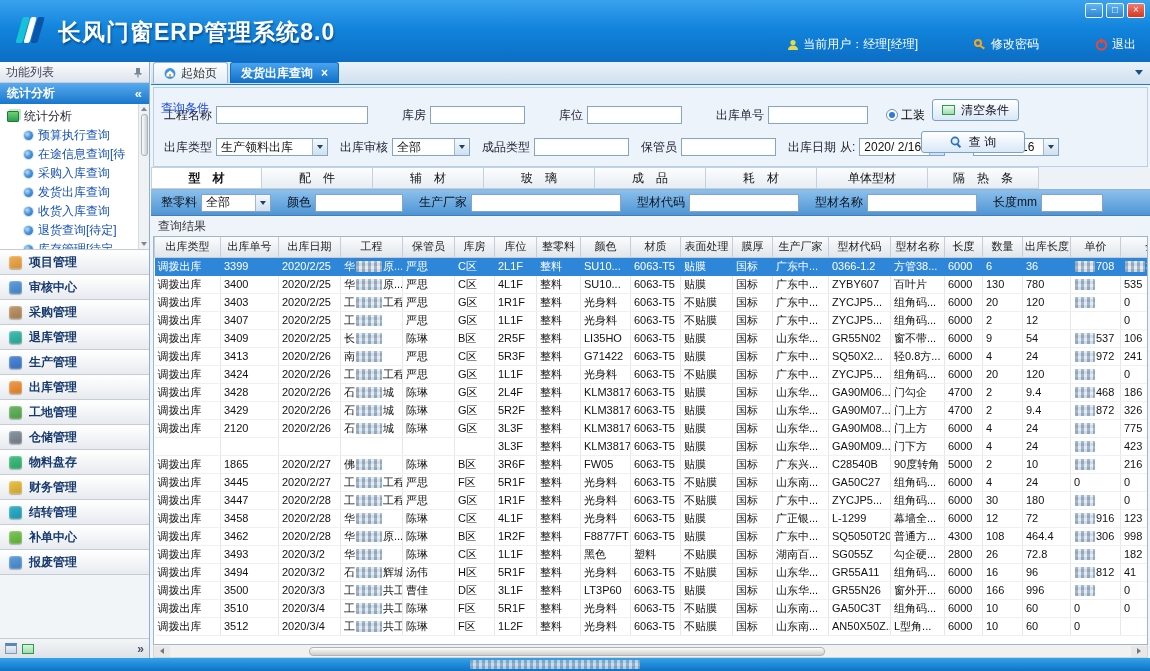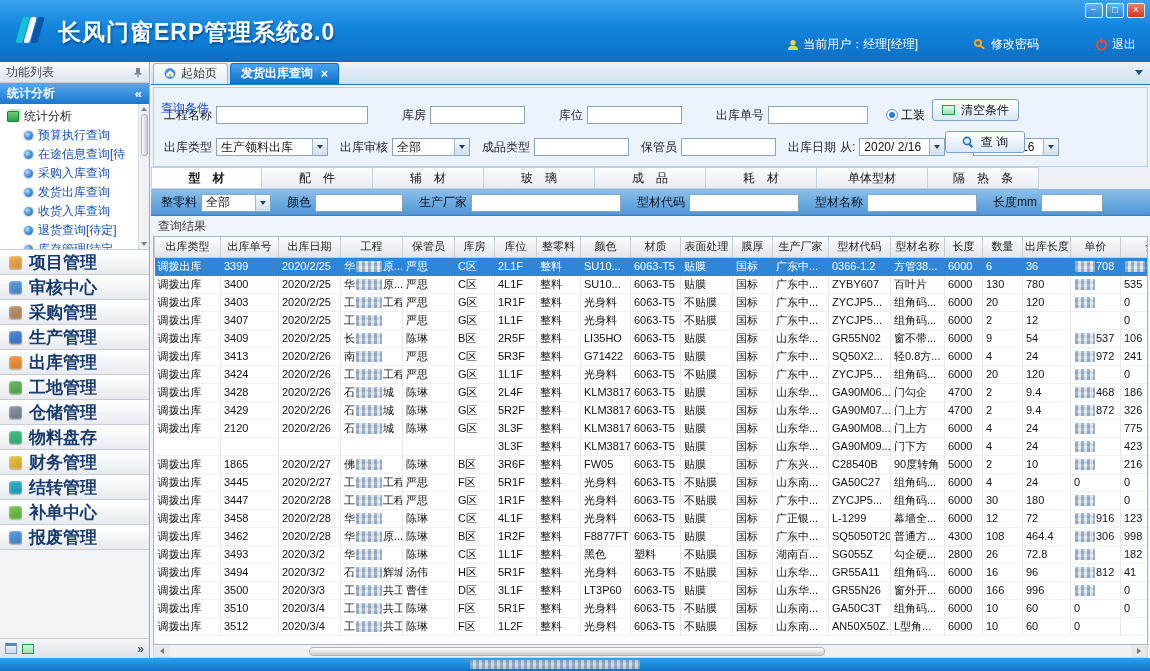--- a/index.html
+++ b/index.html
@@ -40,31 +40,31 @@
     box-shadow:2px -2px 0 0 #bfe8c6;}
   .tree-sb{position:absolute;right:0;top:0;width:11px;height:100%;background:#f0f1f3;border-left:1px solid #d7dadf;
     display:flex;flex-direction:column;align-items:center;}
   .sb-arrow{width:0;height:0;margin:3px 0;}
   .sb-up{border-left:3px solid transparent;border-right:3px solid transparent;border-bottom:4px solid #7b8894;}
   .sb-dn{border-left:3px solid transparent;border-right:3px solid transparent;border-top:4px solid #7b8894;margin-top:auto;margin-bottom:3px;}
   .sb-thumb{width:7px;height:42px;background:linear-gradient(90deg,#fdfdfd,#c9ced4);border:1px solid #aab2bb;border-radius:3px;}
   .accordion{display:flex;flex-direction:column;}
   .acc-item{height:25px;flex:0 0 25px;display:flex;align-items:center;gap:7px;padding:0 9px;
     background:linear-gradient(#ffffff,#e7eaef);border-top:1px solid #fdfdfd;border-bottom:1px solid #c8cdd5;
-    color:#173a6e;font-weight:bold;font-size:17px;}
+    color:#173a6e;font-weight:bold;font-size:12px;}
   .acc-icon{width:13px;height:13px;border-radius:3px;flex:0 0 13px;box-shadow:inset 0 0 2px rgba(255,255,255,.7),0 1px 1px rgba(0,0,0,.25);}
   .side-bottom{margin-top:auto;height:20px;flex:0 0 20px;background:linear-gradient(#f3f5f7,#dde2e8);
     border-top:1px solid #c8cdd5;display:flex;align-items:center;gap:5px;padding:0 5px;color:#556;}
   .sb-ic1{width:12px;height:11px;border:1px solid #8899aa;background:linear-gradient(#e8f0f8,#c8d8e8);border-top:3px solid #5b87b4;}
   .sb-ic2{width:12px;height:10px;border:1px solid #2f9a4a;background:linear-gradient(#d9f4e0,#9fdcae);}
   .sb-more{margin-left:auto;font-weight:bold;color:#456;}
 
   
   .main{position:absolute;left:151px;top:62px;right:0;bottom:13px;display:flex;flex-direction:column;background:#eef4fa;}
-  .tabbar{height:23px;flex:0 0 23px;background:linear-gradient(#eaf2fa,#cfe0ef);display:flex;align-items:center;
+  .tabbar{height:23px;flex:0 0 23px;background:linear-gradient(#eaf2fa,#cfe0ef);display:flex;align-items:flex-start;
     padding-left:2px;border-bottom:1px solid #1f7bce;position:relative;}
   .tab{height:21px;display:flex;align-items:center;gap:5px;padding:0 10px;margin-right:2px;
     border:1px solid #96b6d4;border-bottom:none;border-radius:3px 3px 0 0;
     background:linear-gradient(#fdfefe,#e3edf6);color:#333;}
   .tab.active{background:linear-gradient(#49a3ee,#0f6fc8);border-color:#0f6fc8;color:#fff;font-weight:bold;}
   .tab-close{margin-left:3px;font-weight:bold;font-size:12px;}
   .tab-arrow{position:absolute;right:7px;top:8px;width:0;height:0;border-left:4px solid transparent;border-right:4px solid transparent;border-top:5px solid #18527e;}
 
   .query-panel{margin:2px 2px 0 2px;height:80px;flex:0 0 80px;border:1px solid #b9cfe4;background:#edf3fa;position:relative;
     padding:15px 8px 0 10px;}
@@ -74,21 +74,21 @@
   .tb{border:1px solid #86a5c5;background:#fff;height:18px;font:12px "Liberation Sans","DejaVu Sans",sans-serif;padding:0 3px;outline:none;}
   .selbox{display:inline-flex;align-items:center;border:1px solid #86a5c5;background:#fff;height:18px;padding-left:4px;color:#111;}
   .sel-arrow{width:15px;align-self:stretch;margin-left:auto;background:linear-gradient(#f4f9fd,#cfe0ef);
     border-left:1px solid #9db9d4;display:flex;align-items:center;justify-content:center;}
   .sel-arrow::after{content:"";border-left:3.5px solid transparent;border-right:3.5px solid transparent;border-top:4px solid #23425f;}
   .radio{width:12px;height:12px;border:1px solid #6a92b8;border-radius:50%;background:#fff;display:inline-block;position:relative;margin-right:3px;vertical-align:-2px;}
   .radio.checked::after{content:"";position:absolute;left:2px;top:2px;width:6px;height:6px;border-radius:50%;background:#2a7ae0;}
   .btn{position:absolute;display:inline-flex;align-items:center;gap:6px;height:22px;padding:0 9px;
     border:1px solid #7aa2c8;border-radius:3px;background:linear-gradient(#ffffff,#d9e8f7);color:#112;}
   .btn-clear{right:128px;top:11px;}
-  .btn-search{right:122px;top:43px;width:80px;justify-content:center;}
+  .btn-search{right:122px;top:43px;width:104px;justify-content:center;}
   .ic-clear{width:13px;height:10px;border:1px solid #2f9a4a;background:linear-gradient(#eafaf0,#9fdcae);}
   .sp{display:inline-block;}
 
   .mat-tabs{height:23px;flex:0 0 23px;display:flex;background:#eef2f6;border-bottom:1px solid #8fb4d6;}
   .mat-tab{flex:0 0 111px;display:flex;align-items:center;justify-content:center;color:#111;
     border:1px solid #c3d2e0;border-left:none;background:linear-gradient(#fcfdfe,#e7edf3);}
   .mat-tab:first-child{border-left:1px solid #c3d2e0;}
   .mat-tab.active{background:#fff;font-weight:bold;}
 
   .sub-filter{height:26px;flex:0 0 26px;background:linear-gradient(#8cc0ec,#4f95d5);border-bottom:1px solid #3f7fba;
@@ -232,20 +232,24 @@
           <span class="acc-icon" style="background: linear-gradient(160deg, rgba(255, 255, 255, 0.133), rgba(0, 0, 0, 0.133)), rgb(242, 163, 60);"></span>
           <span>项目管理</span>
         </div>
         <div class="acc-item">
           <span class="acc-icon" style="background: linear-gradient(160deg, rgba(255, 255, 255, 0.133), rgba(0, 0, 0, 0.133)), rgb(74, 144, 217);"></span>
           <span>审核中心</span>
         </div>
         <div class="acc-item">
           <span class="acc-icon" style="background: linear-gradient(160deg, rgba(255, 255, 255, 0.133), rgba(0, 0, 0, 0.133)), rgb(185, 139, 89);"></span>
           <span>采购管理</span>
+        </div>
+        <div class="acc-item">
+          <span class="acc-icon" style="background: linear-gradient(160deg, rgba(255, 255, 255, 0.133), rgba(0, 0, 0, 0.133)), rgb(42, 181, 165);"></span>
+          <span>退库管理</span>
         </div>
         <div class="acc-item">
           <span class="acc-icon" style="background: linear-gradient(160deg, rgba(255, 255, 255, 0.133), rgba(0, 0, 0, 0.133)), rgb(58, 123, 213);"></span>
           <span>生产管理</span>
         </div>
         <div class="acc-item">
           <span class="acc-icon" style="background: linear-gradient(160deg, rgba(255, 255, 255, 0.133), rgba(0, 0, 0, 0.133)), rgb(242, 140, 46);"></span>
           <span>出库管理</span>
         </div>
         <div class="acc-item">

